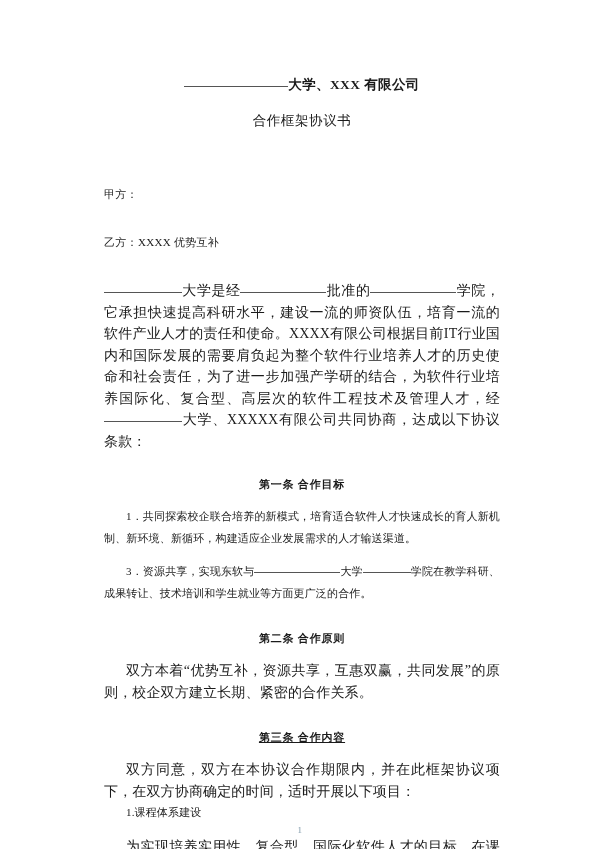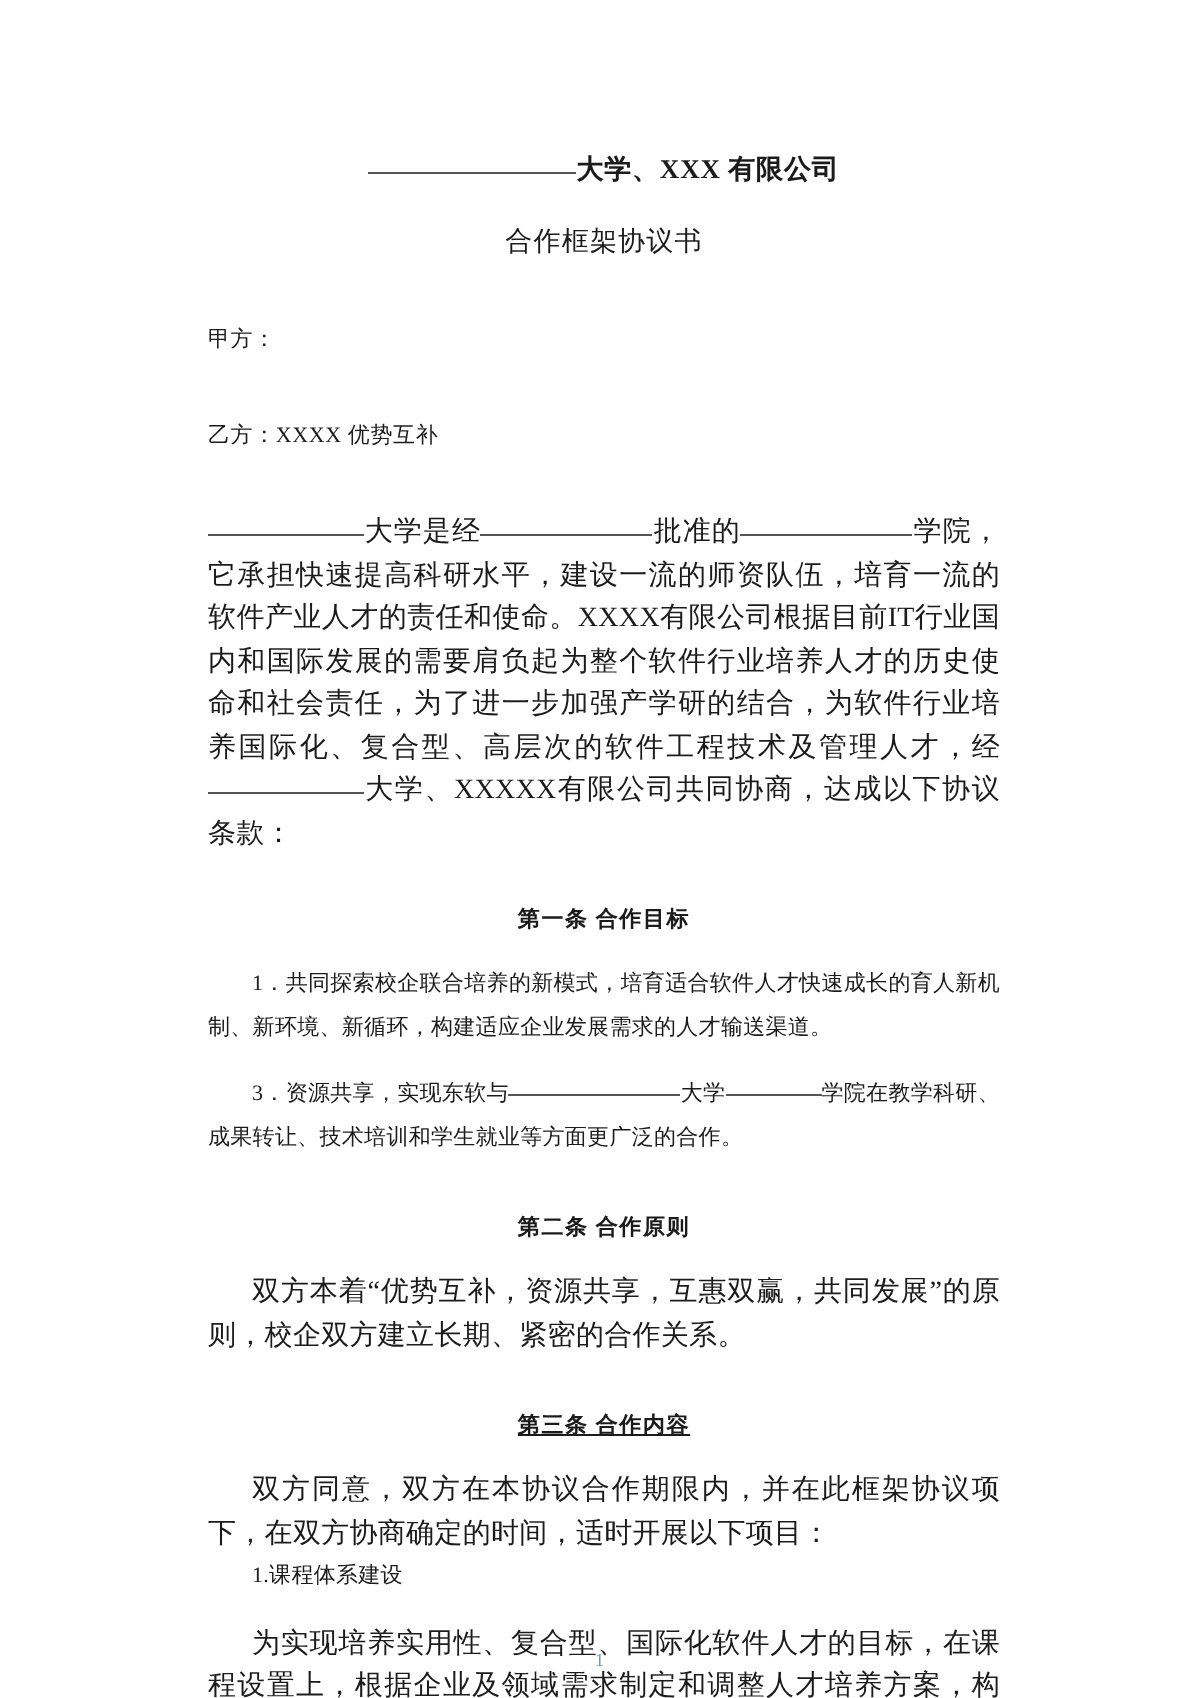--- a/index.html
+++ b/index.html
@@ -54,21 +54,21 @@
     border-bottom: 1.2px solid #555;
     vertical-align: 2px;
   }
 
   
   .party {
     font-size: 11px;
     line-height: 20px;
     letter-spacing: 0.3px;
   }
-  .party-a { margin-top: 28px; }
+  .party-a { margin-top: 52px; }
   .party-b { margin-top: 28px; }
 
   
   .para {
     font-size: 14px;
     line-height: 21.5px;
     text-align: justify;
     text-justify: inter-ideograph;
     letter-spacing: 0.15px;
     margin: 0;

